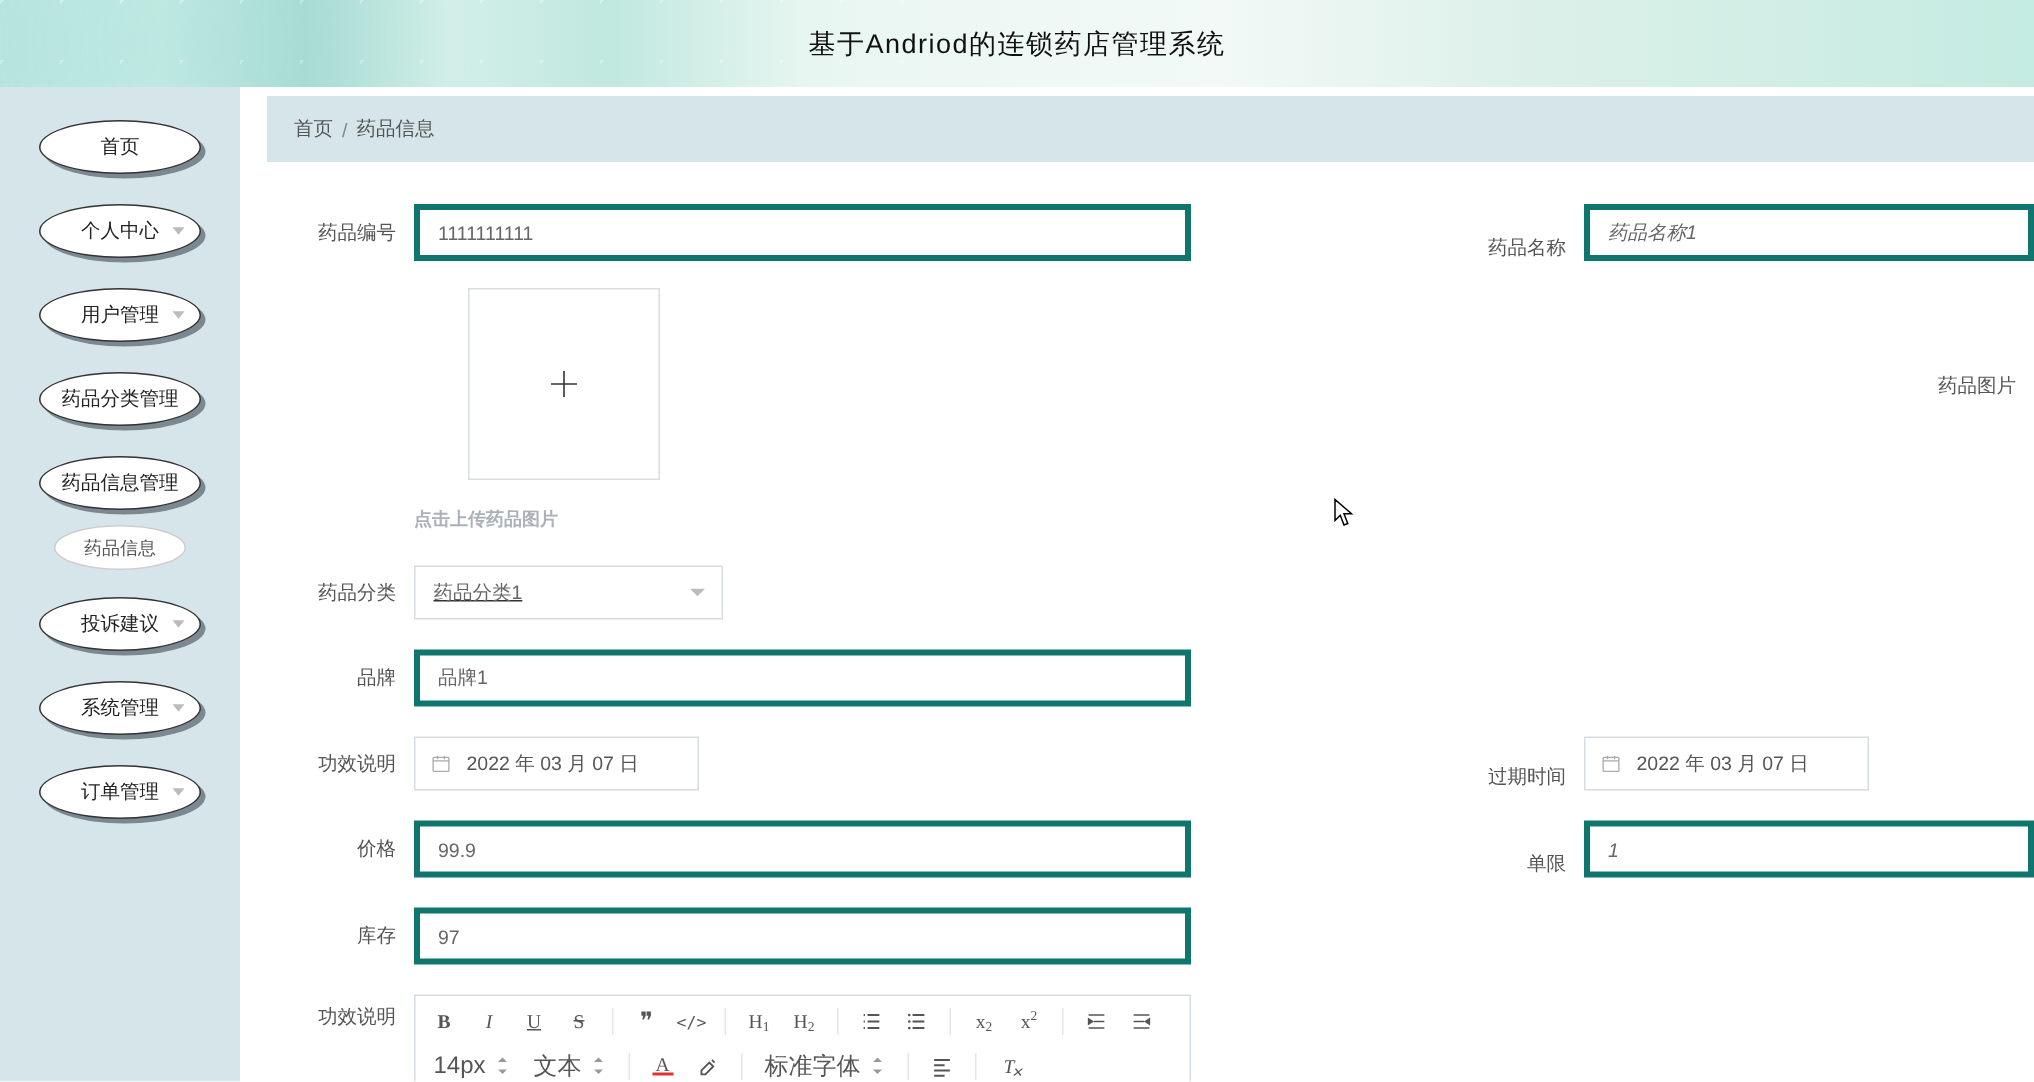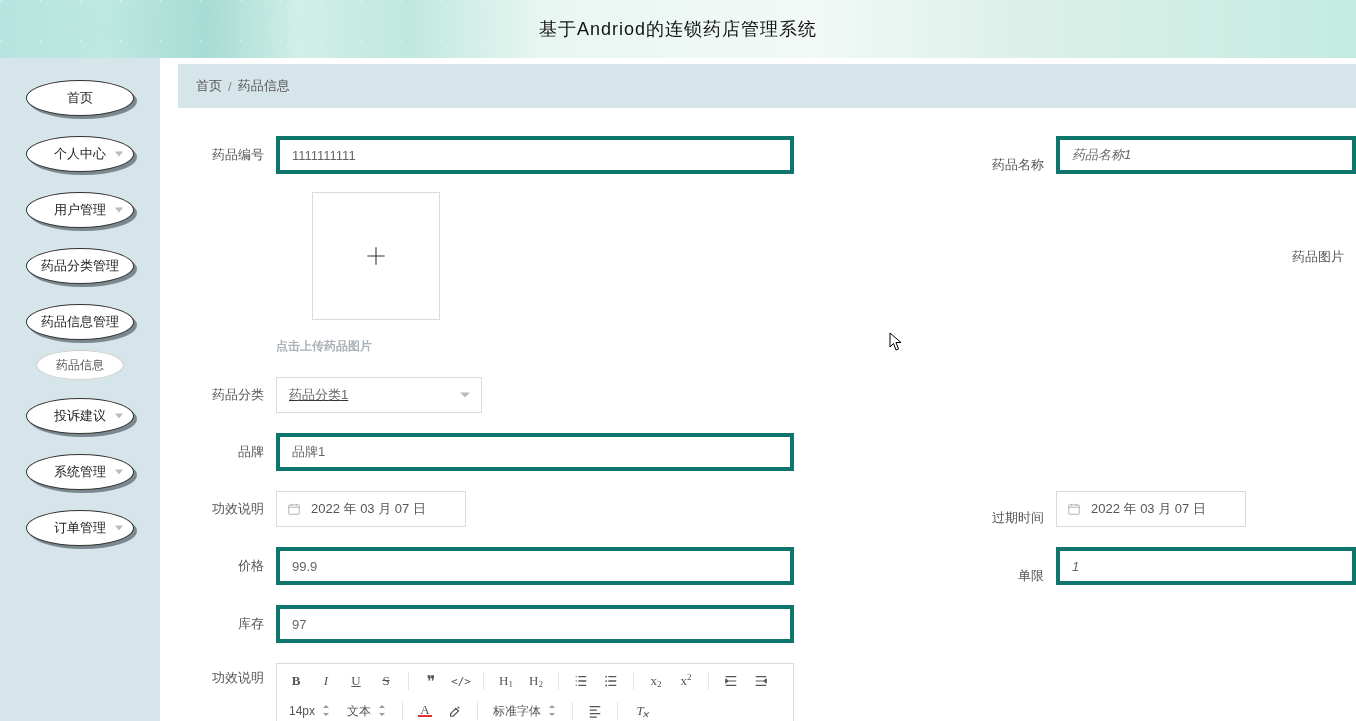--- a/index.html
+++ b/index.html
@@ -225,21 +225,21 @@
     width: 22px; height: 22px;
     display: inline-flex; align-items: center; justify-content: center;
     color: #555; cursor: pointer;
     font-size: 13px;
     font-family: Georgia, serif;
   }
   .rte-sep { width: 1px; height: 18px; background: #e2e6ea; margin: 0 3px; }
   .rte-sel {
     height: 22px;
     padding: 0 20px 0 4px;
-    font-size: 12px;
+    font-size: 16px;
     color: #555;
     border: none;
     background: #fff;
     position: relative;
     display: inline-flex; align-items: center;
     cursor: pointer;
   }
   .rte-sel::after {
     content: "";
     position: absolute; right: 6px; top: 50%;

